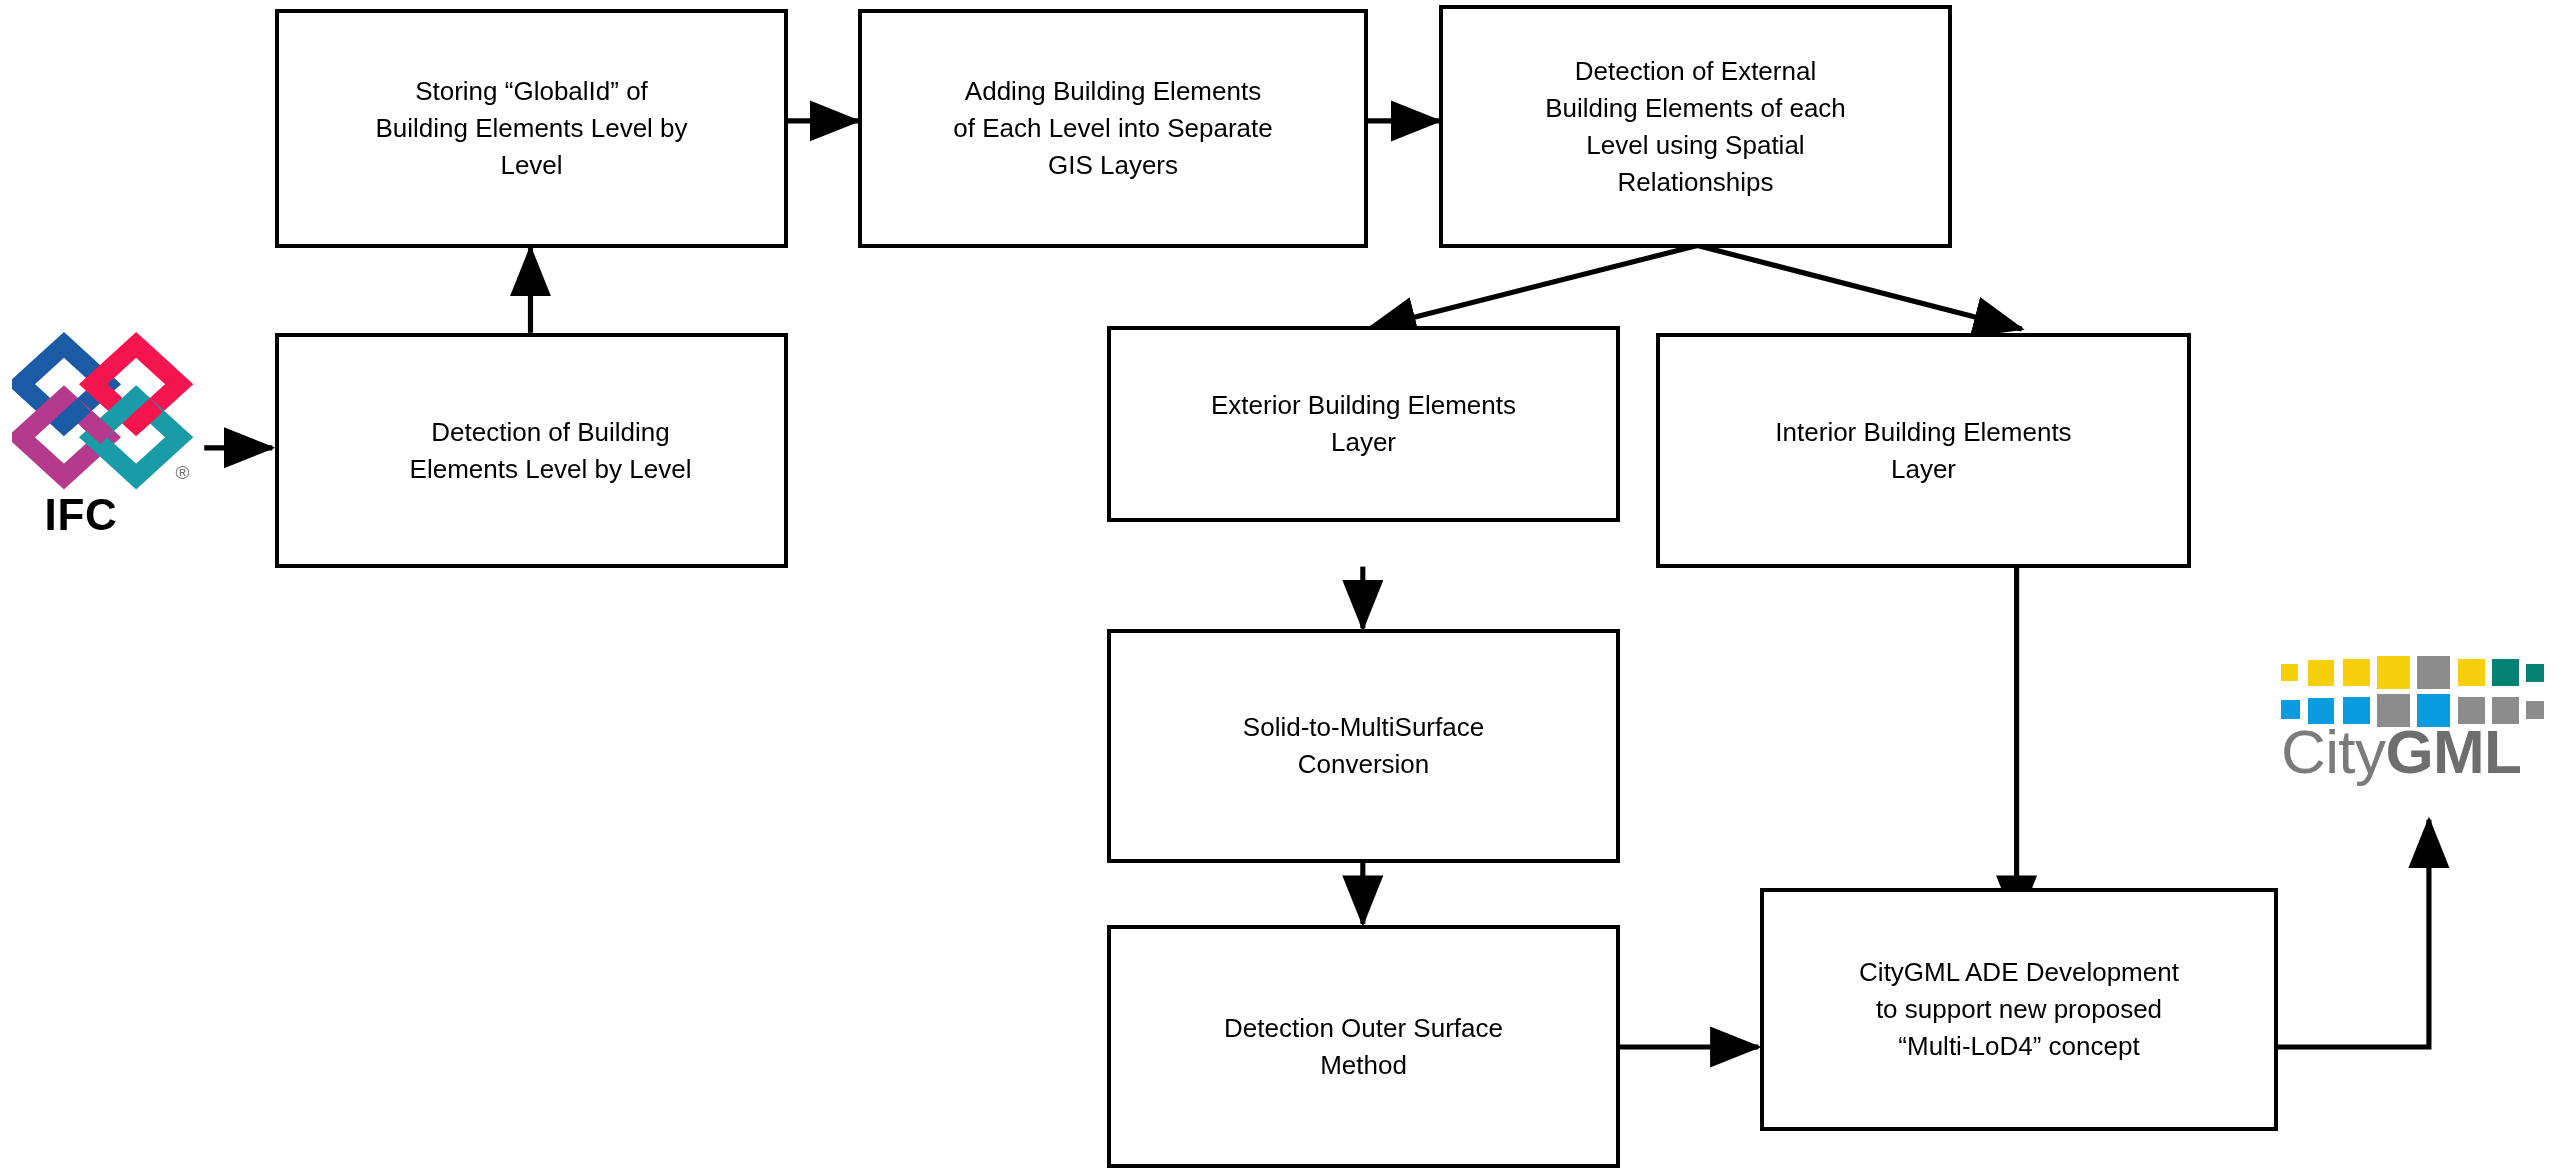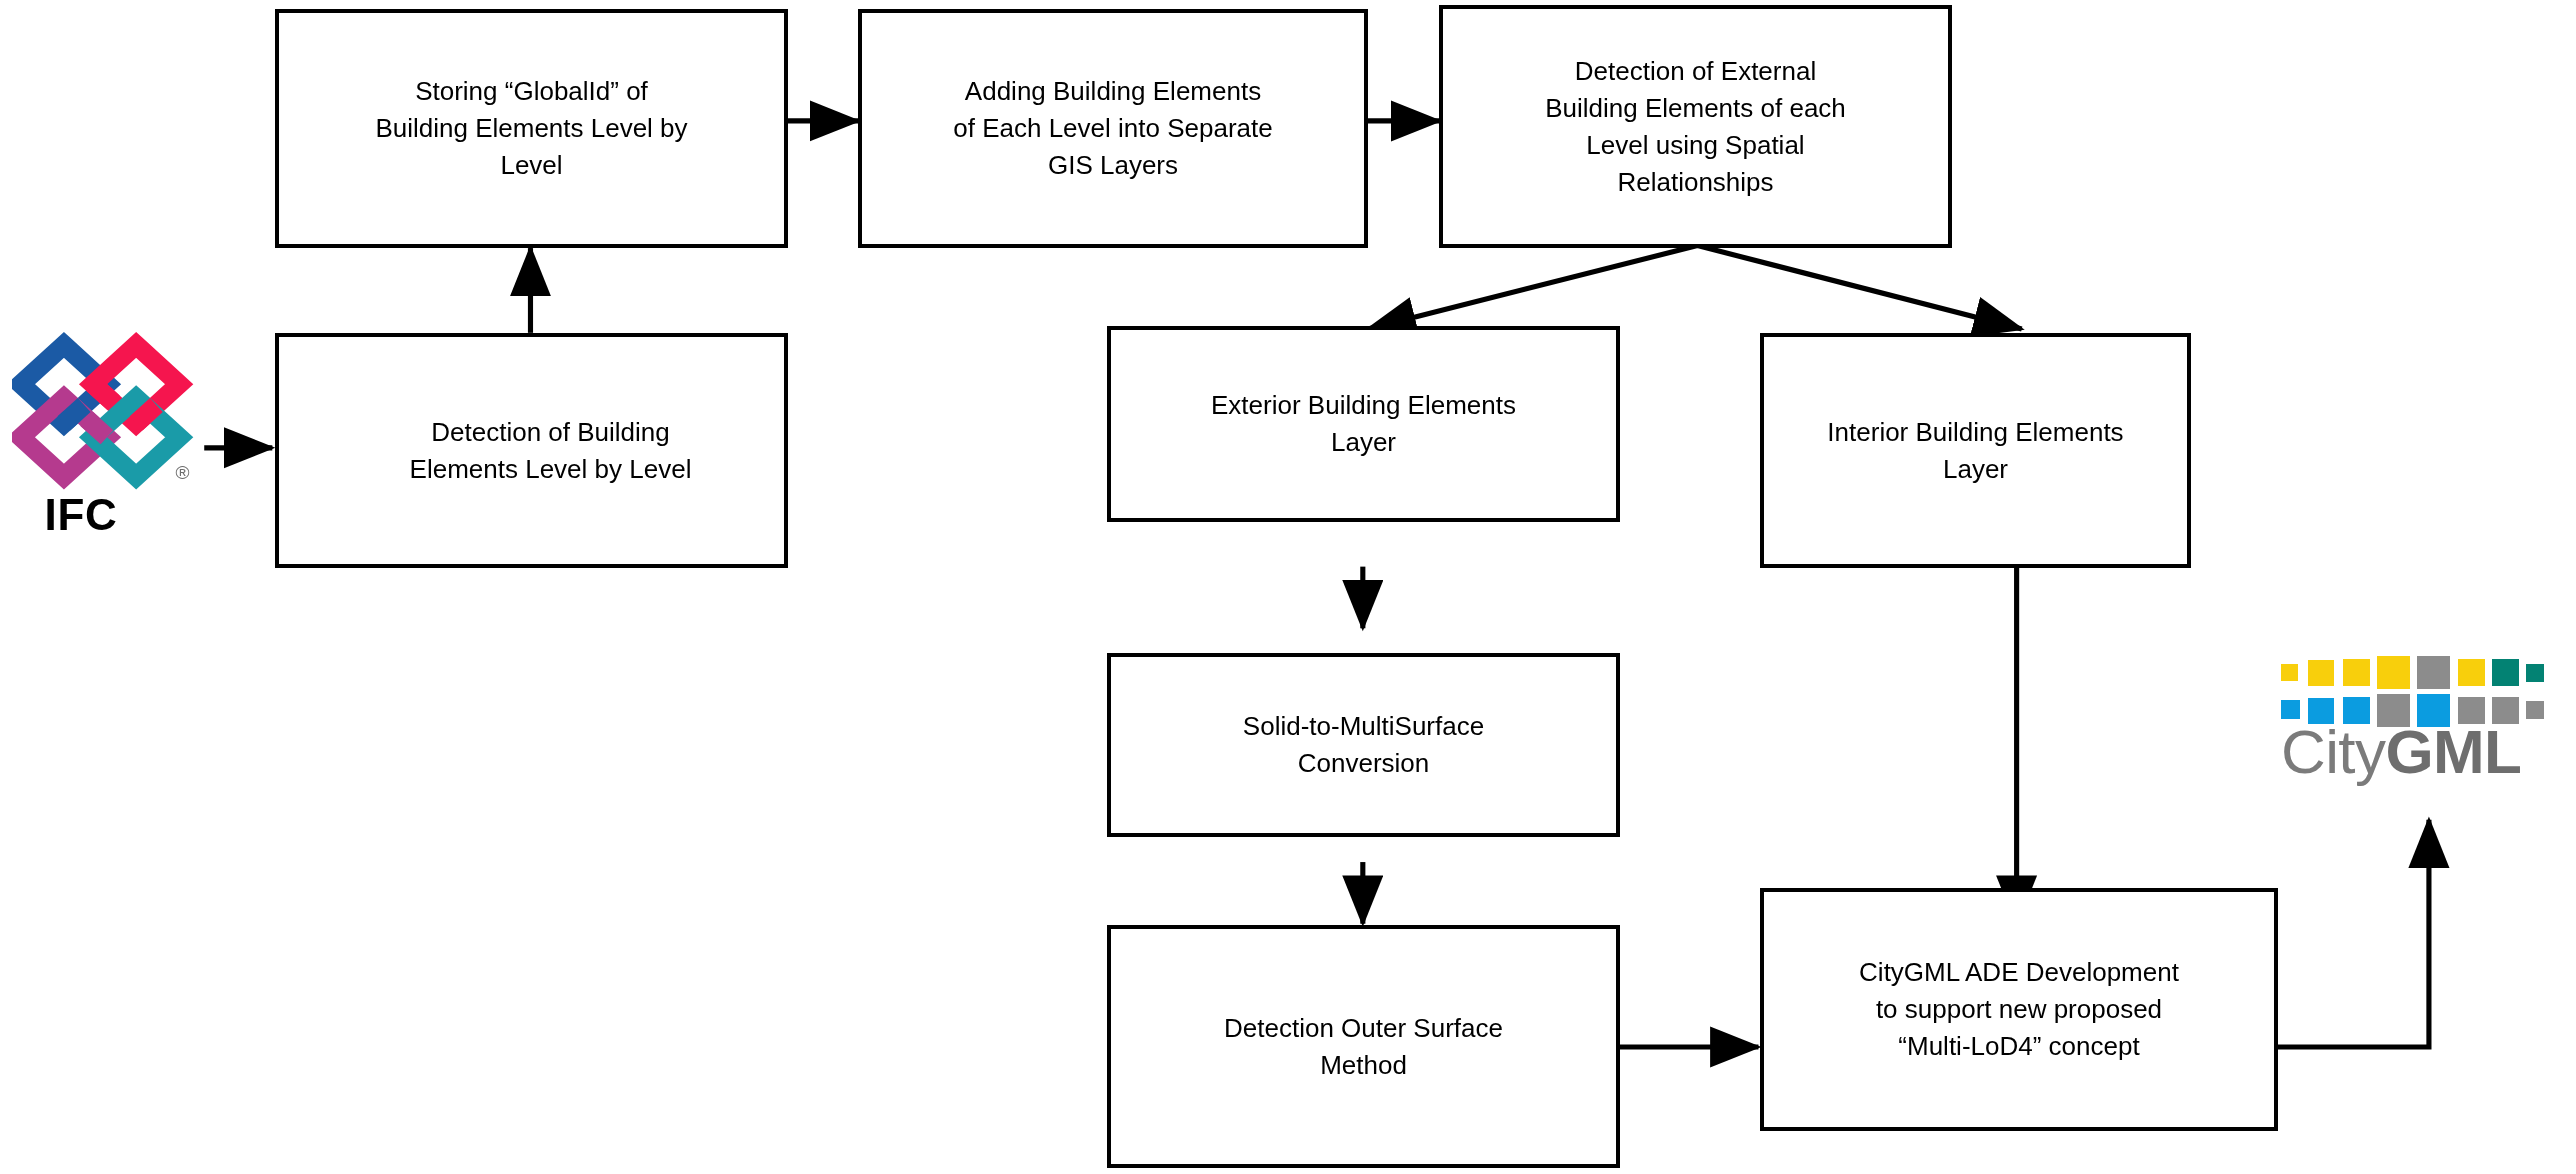--- a/index.html
+++ b/index.html
@@ -174,26 +174,26 @@
   <div class="node" style="left:275px; top:333px; width:513px; height:235px;padding-left:38px;">
     <div class="node-label">Detection of Building
 Elements Level by Level</div>
   </div>
 
   <div class="node" style="left:1107px; top:326px; width:513px; height:196px;">
     <div class="node-label">Exterior Building Elements
 Layer</div>
   </div>
 
-  <div class="node" style="left:1760px; top:333px; width:431px; height:235px;justify-content:center;">
+  <div class="node" style="left:1656px; top:333px; width:535px; height:235px;justify-content:center;">
     <div class="node-label">Interior Building Elements
 Layer</div>
   </div>
 
-  <div class="node" style="left:1107px; top:629px; width:513px; height:184px;margin-top:24px;">
+  <div class="node" style="left:1107px; top:629px; width:513px; height:234px;">
     <div class="node-label">Solid-to-MultiSurface
 Conversion</div>
   </div>
 
   <div class="node" style="left:1107px; top:925px; width:513px; height:243px;">
     <div class="node-label">Detection Outer Surface
 Method</div>
   </div>
 
   <div class="node" style="left:1760px; top:888px; width:518px; height:243px;">

